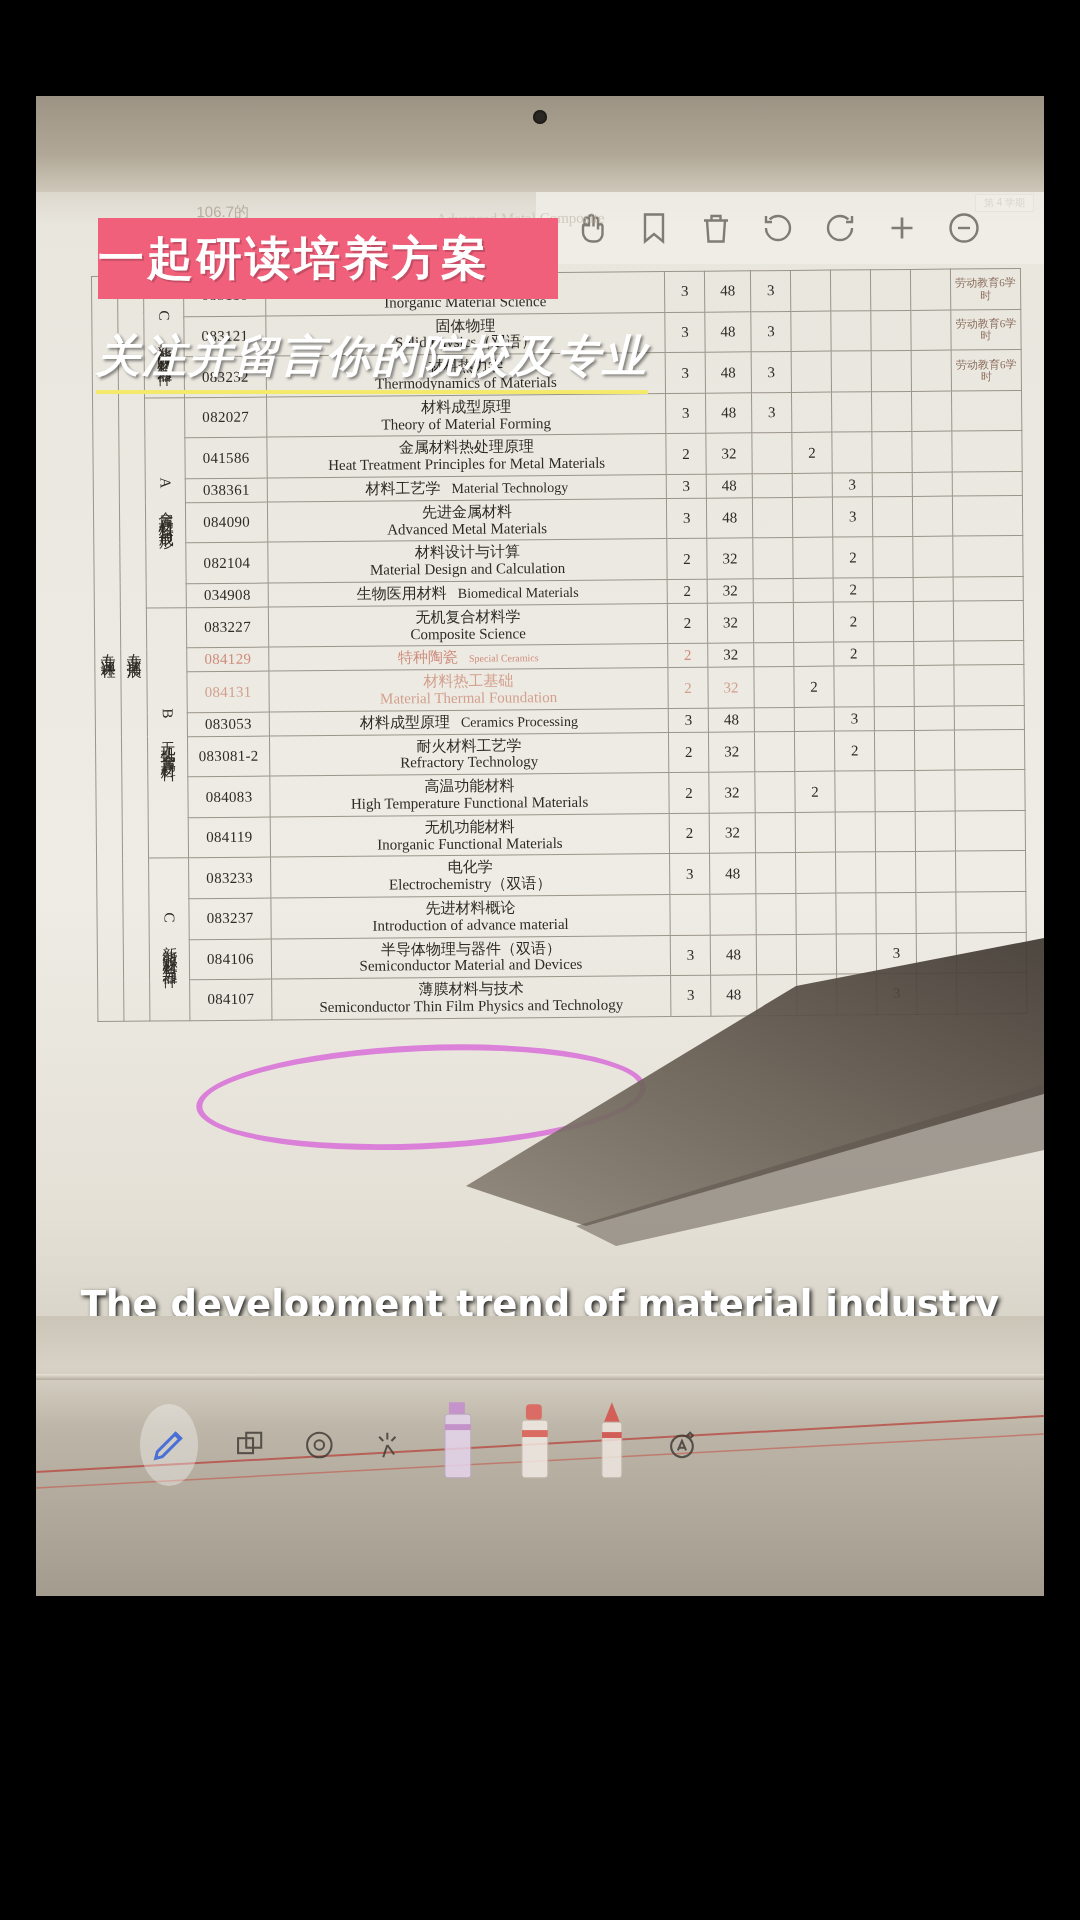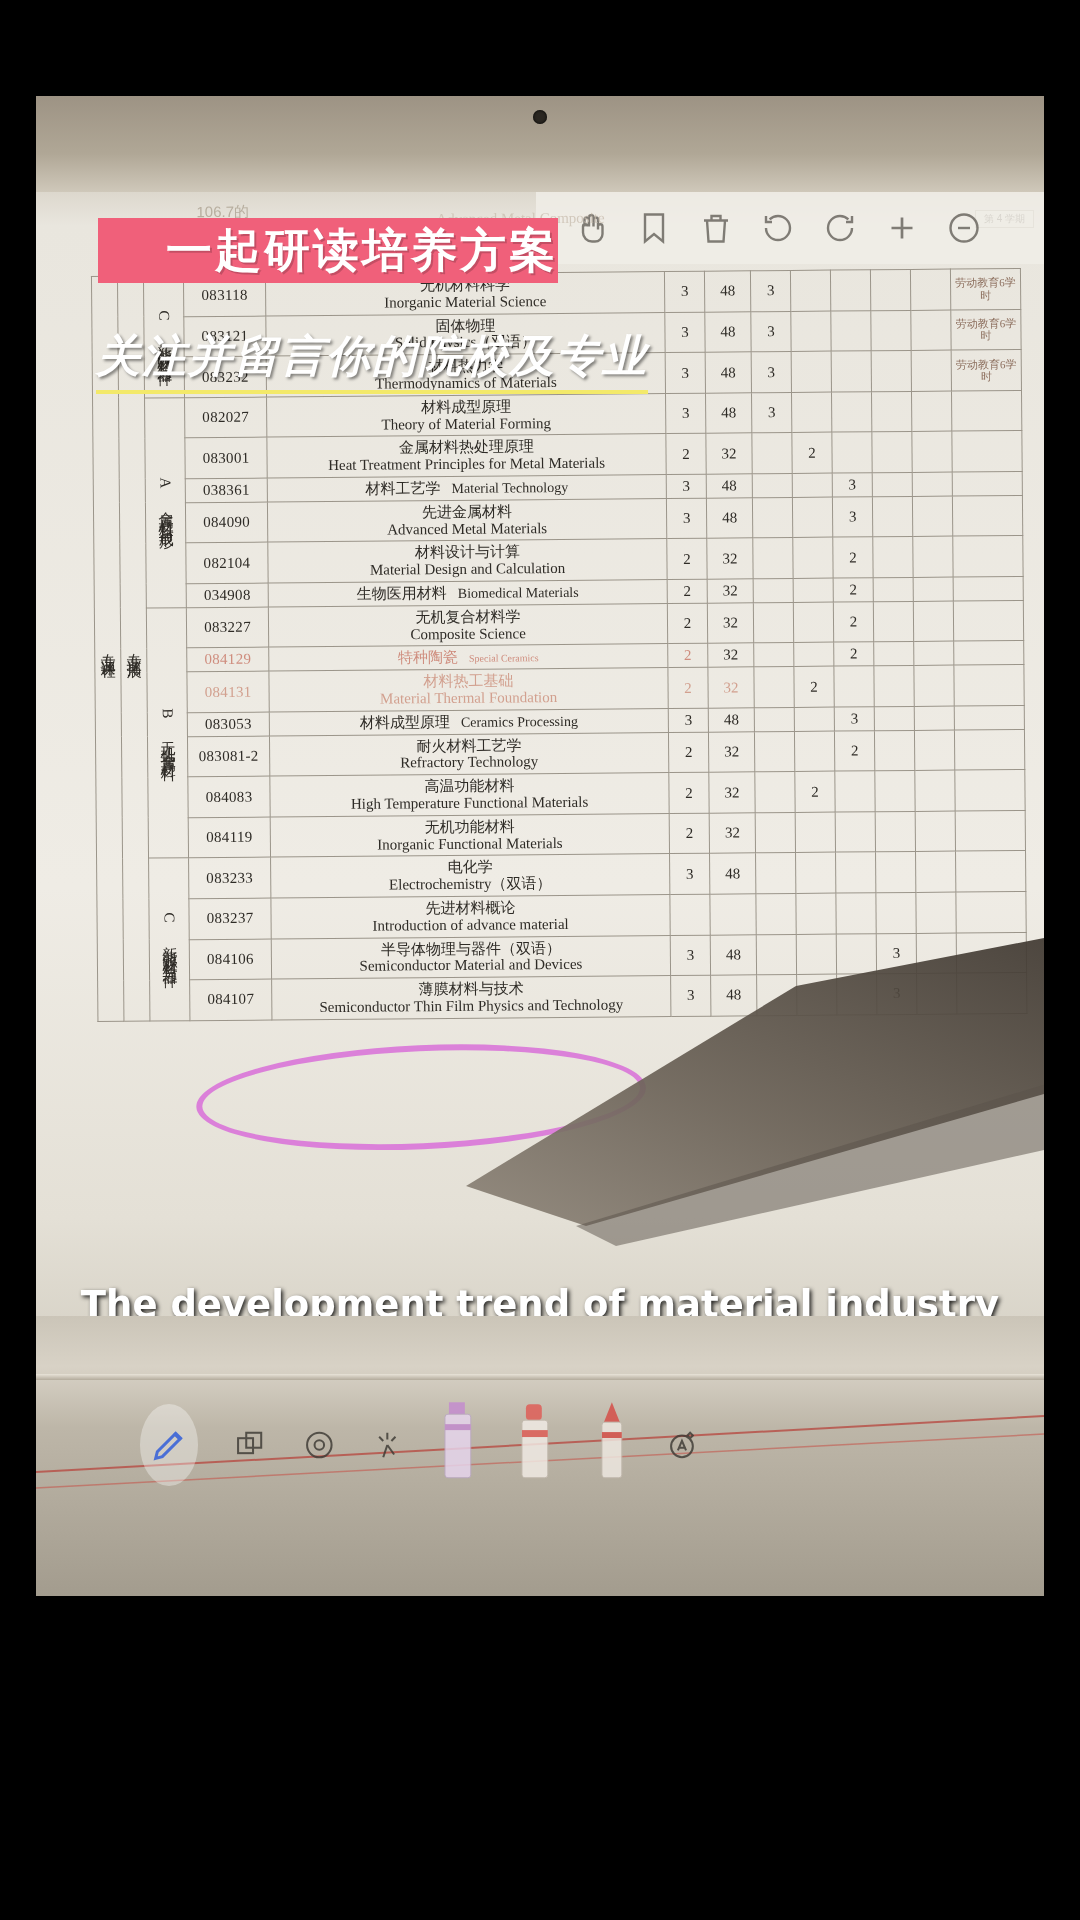--- a/index.html
+++ b/index.html
@@ -17,21 +17,21 @@
     background:linear-gradient(180deg,#9d9384 0%,#b0a796 60%,#cfc8ba 100%);}
   #camera{position:absolute;left:50%;top:14px;width:14px;height:14px;margin-left:-7px;
     border-radius:50%;background:#2b2722;box-shadow:0 0 3px #000 inset;}
 
   
   #apptoolbar{position:absolute;left:500px;top:96px;width:508px;height:72px;
      background:rgba(240,238,232,.82);display:flex;align-items:center;gap:26px;
      padding-left:38px;box-sizing:border-box;}
   .tbicon{width:36px;height:36px;opacity:.72;display:block;}
   .tbicon svg{width:100%;height:100%;}
-  #tabstrip{position:absolute;left:720px;top:108px;width:288px;height:30px;
+  #tabstrip{position:absolute;left:720px;top:92px;width:288px;height:30px;
      display:flex;align-items:center;justify-content:flex-end;padding-right:10px;
      font-size:11px;color:#6b6658;box-sizing:border-box;}
   .tabchip{border:1px solid #b6b0a2;background:#e8e5dd;padding:1px 8px;margin-left:6px;font-size:10px;}
 
   
   #paper{position:absolute;left:60px;top:176px;width:930px;height:1160px;
      transform:rotate(-0.5deg);}
   table.sched{border-collapse:collapse;width:100%;table-layout:fixed;
      font-family:"Liberation Serif",serif;color:#2e2b26;}
   table.sched td{border:1px solid #9b958a;text-align:center;vertical-align:middle;
@@ -52,22 +52,22 @@
 
   
   #circle{position:absolute;left:98px;top:772px;width:438px;height:92px;
      border:6px solid #d86fd8;border-radius:50%;opacity:.85;transform:rotate(-2deg);
      pointer-events:none;}
 
   
   #stylus{position:absolute;left:430px;top:830px;width:640px;height:420px;pointer-events:none;}
 
   
-  #banner1{position:absolute;left:62px;top:122px;width:460px;height:65px;
-     background:#f0607a;display:flex;align-items:center;justify-content:flex-end;}
+  #banner1{position:absolute;left:62px;top:122px;width:460px;height:81px;
+     background:#f0607a;display:flex;align-items:center;justify-content:flex-start;}
   #banner1 span{color:#fff;font-size:46px;font-weight:bold;letter-spacing:3px;
      font-family:"DejaVu Sans",sans-serif;
      text-shadow:2px 2px 0 rgba(0,0,0,.18);}
   #banner2{position:absolute;left:60px;top:236px;width:630px;height:62px;
      display:flex;align-items:flex-end;font-style:italic;}
   #banner2 span{color:#fff;font-size:44px;font-weight:bold;letter-spacing:2px;
      font-family:"DejaVu Sans",sans-serif;
      border-bottom:4px solid #f3e96a;padding-bottom:4px;
      text-shadow:2px 2px 3px rgba(0,0,0,.45);}
 
@@ -235,21 +235,21 @@
         <td class="cred">3</td>
         <td class="hrs">48</td>
         <td class="sem">3</td>
         <td class="sem"></td>
         <td class="sem"></td>
         <td class="sem"></td>
         <td class="sem"></td>
         <td></td>
       </tr>
       <tr>
-        <td class="code">083001</td>
+        <td class="code">041586</td>
         <td class="twoline">
           <span class="cn">金属材料热处理原理</span>
           <span class="en">Heat Treatment Principles for Metal Materials</span>
         </td>
         <td class="cred">2</td>
         <td class="hrs">32</td>
         <td class="sem"></td>
         <td class="sem">2</td>
         <td class="sem"></td>
         <td class="sem"></td>

